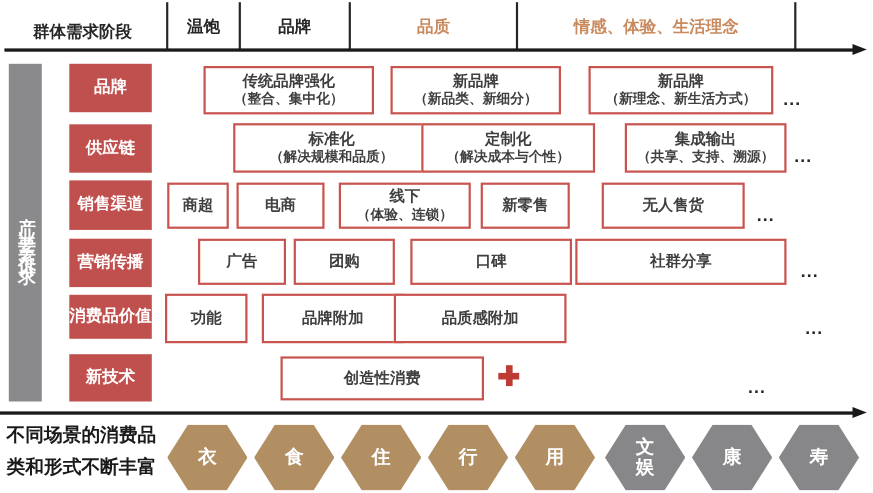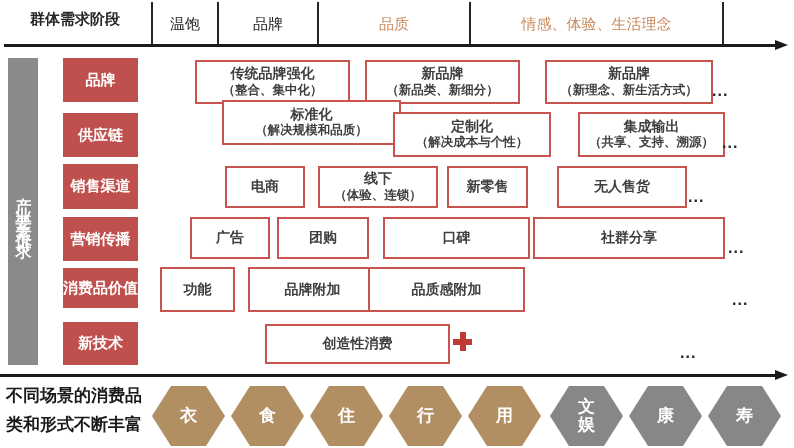--- a/index.html
+++ b/index.html
@@ -1,41 +1,41 @@
 <!DOCTYPE html>
 <html><head>
 <meta charset="utf-8">
 <style>
   html,body{margin:0;padding:0;background:#fff;}
   .stage{position:relative;width:794px;height:448px;background:#fff;overflow:hidden;
          font-family:"Liberation Sans","DejaVu Sans",sans-serif;}
   
-  .hdr-title{position:absolute;top:10px;left:0;width:150px;text-align:center;
+  .hdr-title{position:absolute;top:20px;left:0;width:150px;text-align:center;
              font-size:15px;font-weight:bold;color:#262626;}
   .vline{position:absolute;top:2px;height:43px;width:2px;background:#262626;}
   .hdr-cell{position:absolute;top:10px;height:28px;display:flex;align-items:center;
-            justify-content:center;font-size:15px;font-weight:normal;}
+            justify-content:center;font-size:15px;font-weight:bold;}
   .hdr-dark{color:#262626;}
   .hdr-orange{color:#c98a5e;}
   .axis{position:absolute;height:2.5px;background:#1a1a1a;}
   .axis::after{content:'';position:absolute;right:-12px;top:-4.5px;width:0;height:0;
                border-left:13px solid #1a1a1a;border-top:5.5px solid transparent;
                border-bottom:5.5px solid transparent;}
   
   .sidebar{position:absolute;left:8px;top:58px;width:30px;height:307px;background:#8a8a8d;
            color:#fff;font-size:16px;font-weight:bold;display:flex;align-items:center;
            justify-content:center;writing-mode:vertical-rl;letter-spacing:9px;}
   
   .rlabel{position:absolute;left:63px;width:75px;background:#c0504d;color:#fff;
           font-size:15px;font-weight:bold;display:flex;align-items:center;
           justify-content:center;text-align:center;line-height:1.25;}
   
   .box{position:absolute;background:#fff;border:2px solid #c9534e;box-sizing:border-box;
        display:flex;flex-direction:column;align-items:center;justify-content:center;
-       text-align:center;color:#3f3f3f;font-weight:bold;margin-left:10px;}
+       text-align:center;color:#3f3f3f;font-weight:bold;}
   .b1{display:block;font-size:14px;line-height:1.25;}
   .b2{display:block;font-size:12.5px;line-height:1.25;}
   .b2:empty{display:none;}
   .more{position:absolute;font-size:16px;font-weight:bold;color:#262626;letter-spacing:1px;}
   
   .plus{position:absolute;width:19px;height:19px;}
   .plus .ph{position:absolute;left:0;top:6.5px;width:19px;height:6px;background:#be3a34;}
   .plus .pv{position:absolute;left:6.5px;top:0;width:6px;height:19px;background:#be3a34;}
   
   .cap{position:absolute;left:6px;font-size:17px;font-weight:bold;color:#1a1a1a;}
@@ -79,34 +79,38 @@
   <div class="box" style="left:355px;top:60px;width:155px;height:44px">
     <span class="b1">新品牌</span>
     <span class="b2">（新品类、新细分）</span>
   </div>
   <div class="box" style="left:535px;top:60px;width:168px;height:44px">
     <span class="b1">新品牌</span>
     <span class="b2">（新理念、新生活方式）</span>
   </div>
   <div class="more" style="left:712px;top:82px">...</div>
 
-  <div class="box" style="left:212px;top:100px;width:179px;height:45px">
+  <div class="box" style="left:212px;top:112px;width:179px;height:45px">
     <span class="b1">标准化</span>
     <span class="b2">（解决规模和品质）</span>
   </div>
   <div class="box" style="left:383px;top:112px;width:158px;height:45px">
     <span class="b1">定制化</span>
     <span class="b2">（解决成本与个性）</span>
   </div>
   <div class="box" style="left:568px;top:112px;width:147px;height:45px">
     <span class="b1">集成输出</span>
     <span class="b2">（共享、支持、溯源）</span>
   </div>
   <div class="more" style="left:722px;top:134px">...</div>
 
+  <div class="box" style="left:152px;top:166px;width:56px;height:42px">
+    <span class="b1">商超</span>
+
+  </div>
   <div class="box" style="left:215px;top:166px;width:80px;height:42px">
     <span class="b1">电商</span>
 
   </div>
   <div class="box" style="left:308px;top:166px;width:120px;height:42px">
     <span class="b1">线下</span>
     <span class="b2">（体验、连锁）</span>
   </div>
   <div class="box" style="left:437px;top:166px;width:81px;height:42px">
     <span class="b1">新零售</span>

